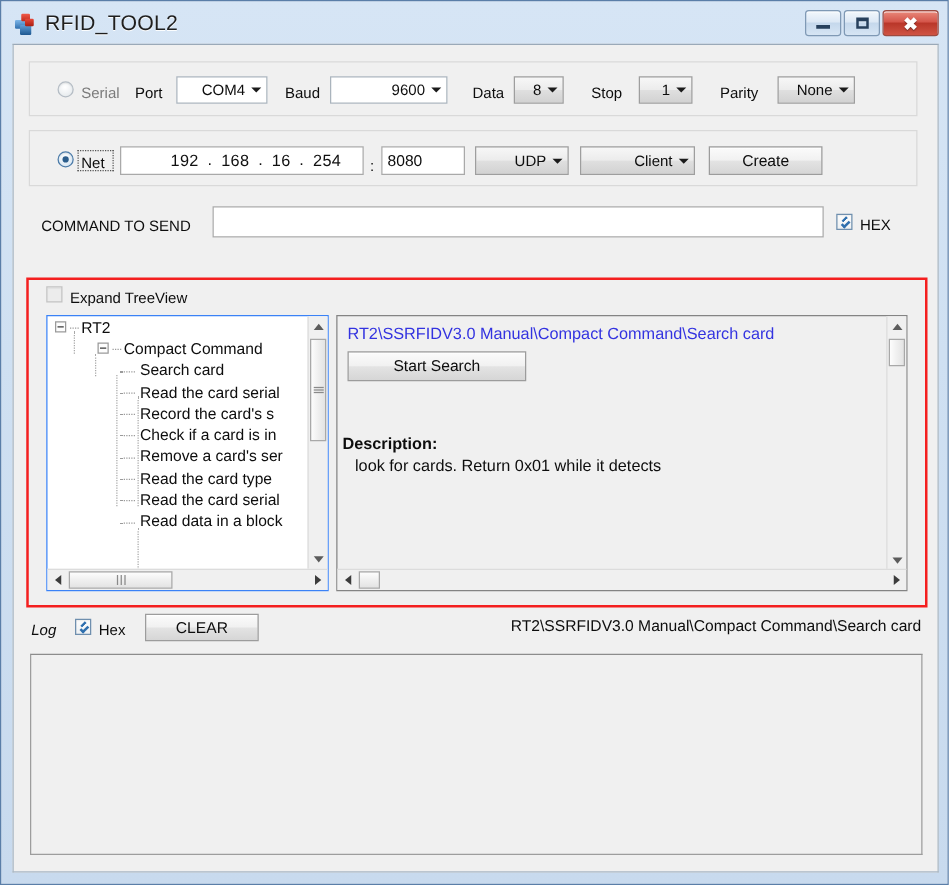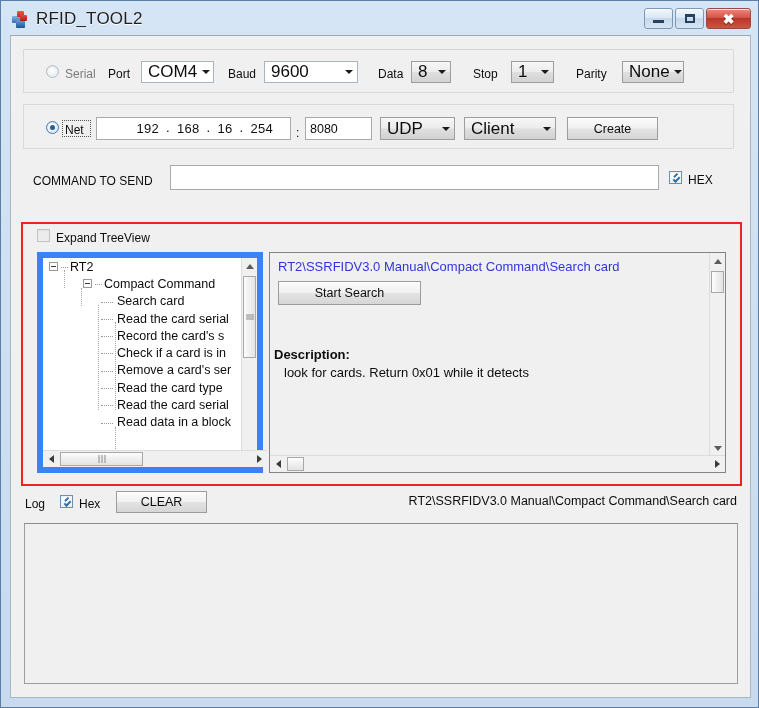--- a/index.html
+++ b/index.html
@@ -136,22 +136,23 @@
     box-shadow: 2px -3px 0 -1px #2f6fae;
   }
   .cbox.gray { border-color: #c3c3c3; background: #ececec; }
 
   
   .combo {
     position: absolute;
     height: 22px;
     border: 1px solid #aab4bd;
     display: flex; align-items: center;
-    font-size: 17px; color: #0d0d0d;
+    font-size: 12px; color: #0d0d0d;
     background: #ffffff;
+    text-align: right;
   }
   .combo .ctext { padding-left: 6px; flex: 1 1 auto; white-space: nowrap; }
   .combo .arrow {
     width: 17px; height: 100%;
     display: flex; align-items: center; justify-content: center;
     flex: 0 0 auto;
   }
   .combo .arrow::after {
     content: ""; width: 0; height: 0;
     border-left: 4px solid transparent;
@@ -207,21 +208,21 @@
   
   #splitpanel {
     position: absolute;
     left: 14px; top: 190px;
     width: 713px; height: 256px;
   }
   #treepanel {
     position: absolute; left: 12px; top: 26px;
     width: 226px; height: 221px;
     background: #ffffff;
-    border: 6px solid #3b82f6;
+    border: 1px solid #3b82f6;
   }
   #treeclip {
     position: absolute; left: 0; top: 0;
     width: 207px; height: 202px;
     overflow: hidden;
   }
   .tnode {
     position: relative;
     height: 17.3px;
     font-size: 12.5px;
@@ -534,21 +535,21 @@
               <span class="tri-left"></span>
             </div>
           <div class="sb-thumb horiz" style="left:17px; top:1px; width:17px; height:14px;"></div>
           <div class="sb-arrow" style="right:0; top:0;">
               <span class="tri-right"></span>
             </div>
         </div>
       </div>
     </div>
 
-    <div class="lbl" style="left:14px; top:462px;">Log</div>
+    <div class="lbl" style="left:14px; top:462px;font-style:italic;">Log</div>
     <div class="cbox checked" style="left:49px; top:459px;"></div>
     <div class="lbl" style="left:68px; top:462px;">Hex</div>
     <div class="btn" style="left:105px; top:455px; width:91px; height:22px;">CLEAR</div>
     <div id="breadcrumb-log">RT2\SSRFIDV3.0 Manual\Compact Command\Search card</div>
 
     <div id="logpanel"></div>
 
   </div>
 </div>
 

